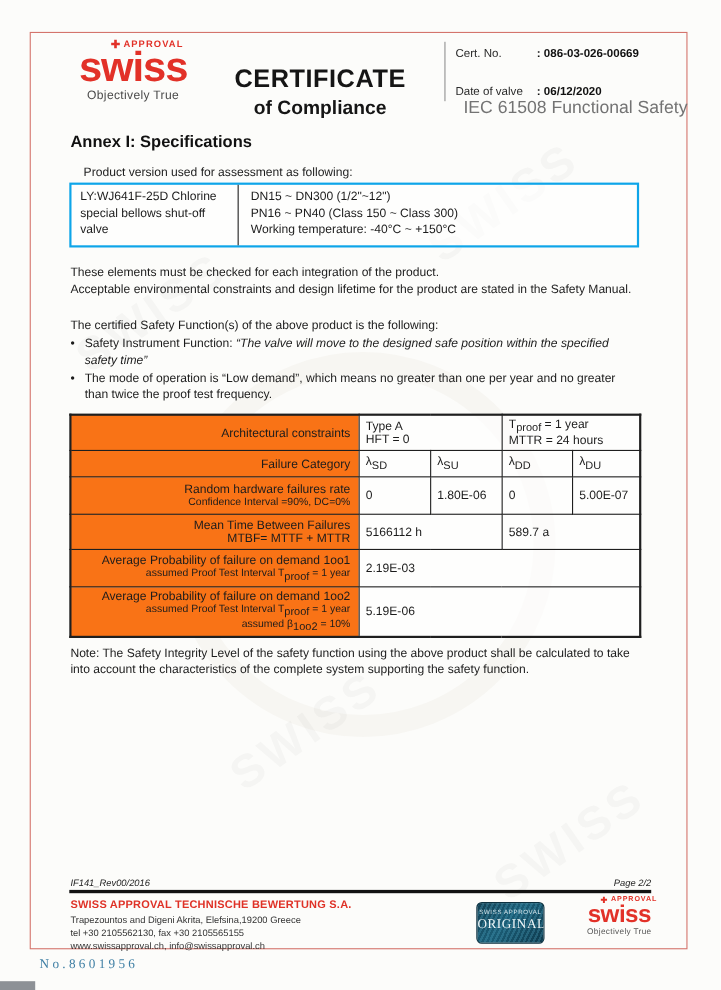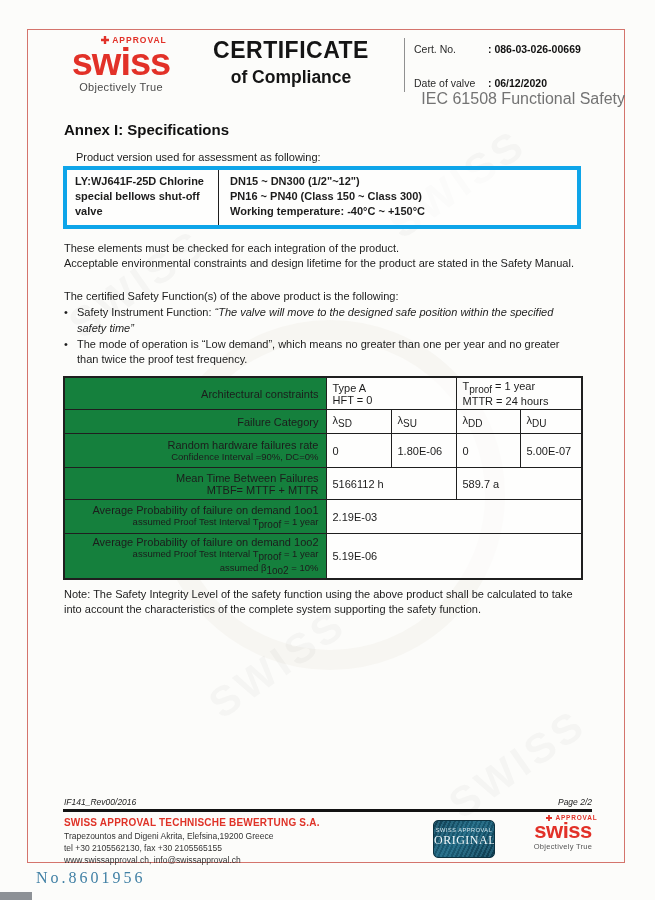--- a/index.html
+++ b/index.html
@@ -32,54 +32,54 @@
 
   
   .logo-block { position: absolute; left: 62px; top: 35px; width: 118px; text-align: center; }
   .logo-approval { display: flex; align-items: center; justify-content: center; gap: 3px;
     margin-left: 26px; font-size: 8.5px; font-weight: bold; color: #e23128; letter-spacing: 1px; }
   .logo-brand { font-size: 38px; font-weight: bold; color: #e23128; line-height: 0.9;
     letter-spacing: -1px; }
   .logo-tagline { font-size: 11px; color: #4a4a4a; margin-top: 2px; letter-spacing: 0.3px; }
 
   .title-block { position: absolute; left: 185px; top: 37px; width: 212px; text-align: center; }
-  .title-1 { font-size: 23px; font-weight: bold; letter-spacing: 0.5px; color: #151515; }
+  .title-1 { font-size: 23px; font-weight: bold; letter-spacing: 0.5px; color: #151515; margin-top: 21px; }
   .title-2 { font-size: 17.5px; font-weight: bold; margin-top: 3px; color: #151515; }
   .subtitle { position: absolute; left: 0; right: 30px; top: 90px; text-align: right;
     font-size: 16px; font-weight: normal; color: #737373; }
 
   .hdr-divider { position: absolute; left: 404px; top: 38px; width: 1px; height: 54px; background: #909090; }
 
   .cert-info { position: absolute; left: 414px; top: 43px; width: 200px;
     display: grid; grid-template-columns: 74px 1fr; row-gap: 22px; font-size: 10.5px; color: #2a2a2a; }
   .cert-info .val { font-weight: bold; color: #111; }
 
   
   .annex-heading { position: absolute; left: 64px; top: 121px; font-size: 15px; font-weight: bold; color: #111; }
   .product-intro { position: absolute; left: 64px; top: 151px; font-size: 11px; padding-left: 12px; }
 
   .product-table { position: absolute; left: 63px; top: 166px; width: 518px;
-    display: flex; border: 4px solid #0ea5e9; background: rgba(255,255,255,0.55);
-    font-size: 11px; line-height: 1.35; font-weight: bold; }
+    display: flex; border: 2px solid #0ea5e9; background: rgba(255,255,255,0.55);
+    font-size: 11px; line-height: 1.35; }
   .product-table .cell-l { width: 152px; border-right: 1.5px solid #1f1f1f; padding: 4px 6px 6px 8px; }
   .product-table .cell-r { flex: 1; padding: 4px 6px 6px 11px; }
 
   .paras { position: absolute; left: 64px; top: 241px; width: 522px; font-size: 11px; line-height: 1.4; }
   .para-gap { margin-top: 17px; }
   .bullet-row { display: flex; gap: 7px; margin-top: 1px; }
   .bullet-dot { width: 6px; flex: none; }
   .bullet-cont { padding-left: 13px; }
   .it { font-style: italic; }
 
   
   table.safety { position: absolute; left: 63px; top: 376px; width: 518px;
     border-collapse: collapse; table-layout: fixed; font-size: 11px;
     border: 2px solid #1f1f1f; background: rgba(255,255,255,0.6); }
   table.safety td { border: 1px solid #1f1f1f; vertical-align: middle; padding: 2px 6px; }
-  table.safety td.lbl { background: #15803d; text-align: right; padding-right: 7px; }
+  table.safety td.lbl { background: #f97316; text-align: right; padding-right: 7px; }
   table.safety .small { font-size: 9.5px; }
   table.safety sub { font-size: 10px; }
   .col-lbl { width: 262px; } .col-a { width: 65px; } .col-b { width: 65px; }
   .col-c { width: 64px; } .col-d { width: 62px; }
 
   .note { position: absolute; left: 64px; top: 587px; width: 524px; font-size: 11px; line-height: 1.4; }
 
   
   .docref-row { position: absolute; left: 64px; top: 797px; width: 528px;
     display: flex; justify-content: space-between; font-size: 8.5px; font-style: italic; color: #222; }
@@ -96,21 +96,21 @@
     border: 1px solid #0c3140; padding-top: 6px; }
   .hologram-l1 { font-size: 5.5px; letter-spacing: 0.6px; }
   .hologram-l2 { font-family: Liberation Serif, serif; font-size: 12px; letter-spacing: 0.5px; color: #eef6f8; }
 
   .footer-logo { position: absolute; left: 519px; top: 814px; width: 88px; text-align: center; }
   .footer-logo .logo-approval { font-size: 6.5px; margin-left: 18px; letter-spacing: 0.8px; }
   .footer-logo .logo-brand { font-size: 22px; letter-spacing: -0.5px; }
   .footer-logo .logo-tagline { font-size: 7.5px; color: #555; margin-top: 1px; }
 
   .serial { position: absolute; left: 36px; top: 869px; font-family: "Liberation Serif", serif;
-    font-size: 16px; color: #4180a5; letter-spacing: 3px; }
+    font-size: 12px; color: #4180a5; letter-spacing: 3px; }
 
   .scan-artifact { position: absolute; left: 0; top: 892px; width: 32px; height: 8px; background: #8d9196; }
 
   .cross-icon svg { display: block; }
 </style>
 </head>
 <body>
 
 <div class="page">
 

